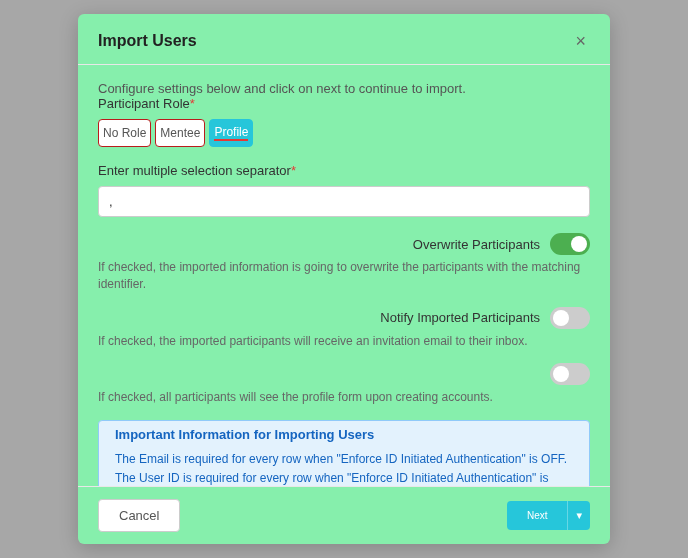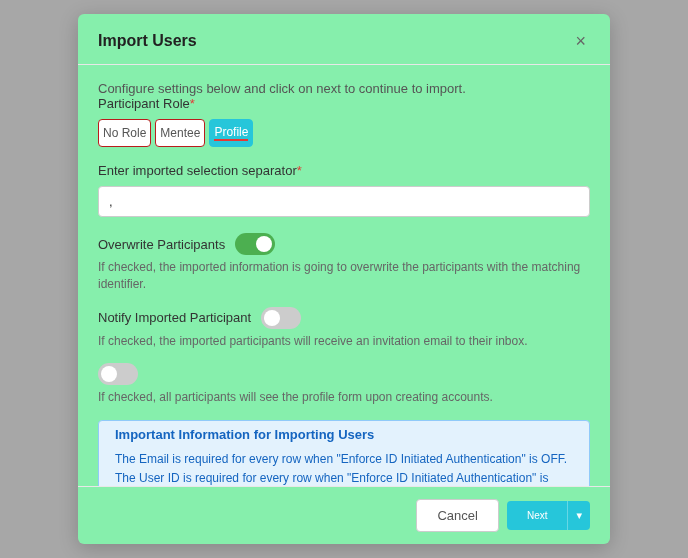--- a/index.html
+++ b/index.html
@@ -103,20 +103,21 @@
       border-radius: 4px;
       font-size: 13px;
       color: #333;
       outline: none;
     }
     .toggle-row {
       display: flex;
       align-items: center;
       gap: 10px;
       margin-bottom: 4px;
+      justify-content: flex-end;
     }
     .toggle-label {
       font-size: 13px;
       font-weight: 500;
       color: #333;
     }
     .toggle-desc {
       font-size: 12px;
       color: #666;
       margin-bottom: 14px;
@@ -173,21 +174,21 @@
       margin-bottom: 8px;
     }
     .info-box-text {
       font-size: 12px;
       color: #1565c0;
       line-height: 1.6;
     }
     .modal-footer {
       display: flex;
       align-items: center;
-      justify-content: flex-end;
+      justify-content: space-between;
       padding: 12px 20px;
       border-top: 1px solid #e8e8e8;
       gap: 8px;
     }
     .cancel-btn {
       padding: 8px 20px;
       border: 1px solid #ccc;
       border-radius: 4px;
       background: #fff;
       font-size: 13px;
@@ -245,39 +246,39 @@
           <button class="role-btn">No Role</button>
           <button class="role-btn">Mentee</button>
           <button class="role-btn active">
             <span class="underline-red">Profile</span>
           </button>
         </div>
       </div>
 
       <div class="form-group">
         <div class="field-label">
-          <span>Enter imported selection separator</span><span class="required">*</span>
+          <span>Enter multiple selection separator</span><span class="required">*</span>
         </div>
         <input class="text-input" type="text" value="," style="">
       </div>
 
       <div>
         <div class="toggle-row">
           <span class="toggle-label">Overwrite Participants</span>
           <label class="toggle-switch">
             <input type="checkbox" checked="" style="">
             <span class="toggle-slider"></span>
           </label>
         </div>
         <p class="toggle-desc">If checked, the imported information is going to overwrite the participants with the matching identifier.</p>
       </div>
 
       <div>
         <div class="toggle-row">
-          <span class="toggle-label">Notify Imported Participant</span>
+          <span class="toggle-label">Notify Imported Participants</span>
           <label class="toggle-switch">
             <input type="checkbox" style="">
             <span class="toggle-slider"></span>
           </label>
         </div>
         <p class="toggle-desc">If checked, the imported participants will receive an invitation email to their inbox.</p>
       </div>
 
       <div>
         <div class="toggle-row">

